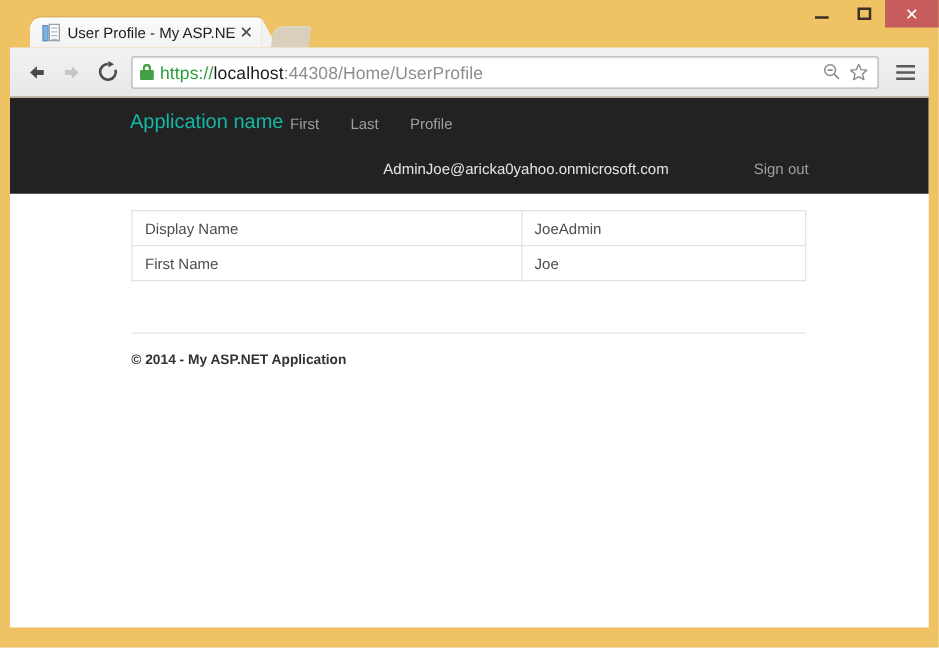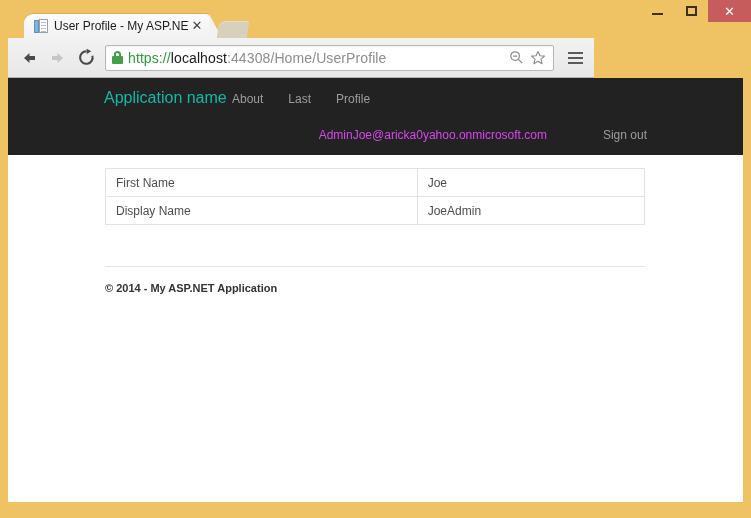--- a/index.html
+++ b/index.html
@@ -150,21 +150,21 @@
     color: #fff;
     font-size: 13px;
     line-height: 1;
   }
 
   
   .toolbar {
     position: absolute;
     left: 8px;
     top: 38px;
-    width: 586px;
+    width: 735px;
     height: 40px;
     background: linear-gradient(to bottom, #f2f2f2 0%, #e8e8e8 100%);
     border-bottom: 1px solid #b4b4b4;
     box-sizing: border-box;
     display: flex;
     align-items: center;
   }
   .navbtn {
     width: 29px;
     height: 29px;
@@ -289,22 +289,22 @@
   }
   .navright {
     position: absolute;
     right: 96px;
     top: 50px;
     display: flex;
     align-items: center;
   }
   .navright .email {
     font-size: 12px;
-    color: #d946ef;
-    margin-right: 24px;
+    color: #e5e5e5;
+    margin-right: 36px;
   }
   .navright .signout {
     font-size: 12px;
     color: #9d9d9d;
     text-decoration: none;
     margin-left: 32px;
   }
 
   
   .container {
@@ -423,43 +423,43 @@
       <i></i>
     </div>
   </div>
 
   <div class="viewport">
 
     <div class="sitenav">
       <div class="brand">Application name</div>
 
       <div class="navlinks">
-        <a href="#">About</a>
+        <a href="#">First</a>
         <a href="#">Last</a>
         <a href="#">Profile</a>
       </div>
 
       <div class="navright">
         <span class="email">AdminJoe@aricka0yahoo.onmicrosoft.com</span>
         <a href="#" class="signout">Sign out</a>
       </div>
     </div>
 
     <div class="container">
 
       <table class="content-table">
         <tbody>
           <tr>
+            <td class="k">Display Name</td>
+            <td class="v">JoeAdmin</td>
+          </tr>
+          <tr>
             <td class="k">First Name</td>
             <td class="v">Joe</td>
           </tr>
-          <tr>
-            <td class="k">Display Name</td>
-            <td class="v">JoeAdmin</td>
-          </tr>
         </tbody>
       </table>
 
       <div class="footer-hr"></div>
       <div class="footer-text">© 2014 - My ASP.NET Application</div>
     </div>
 
   </div>
 </div>
 

